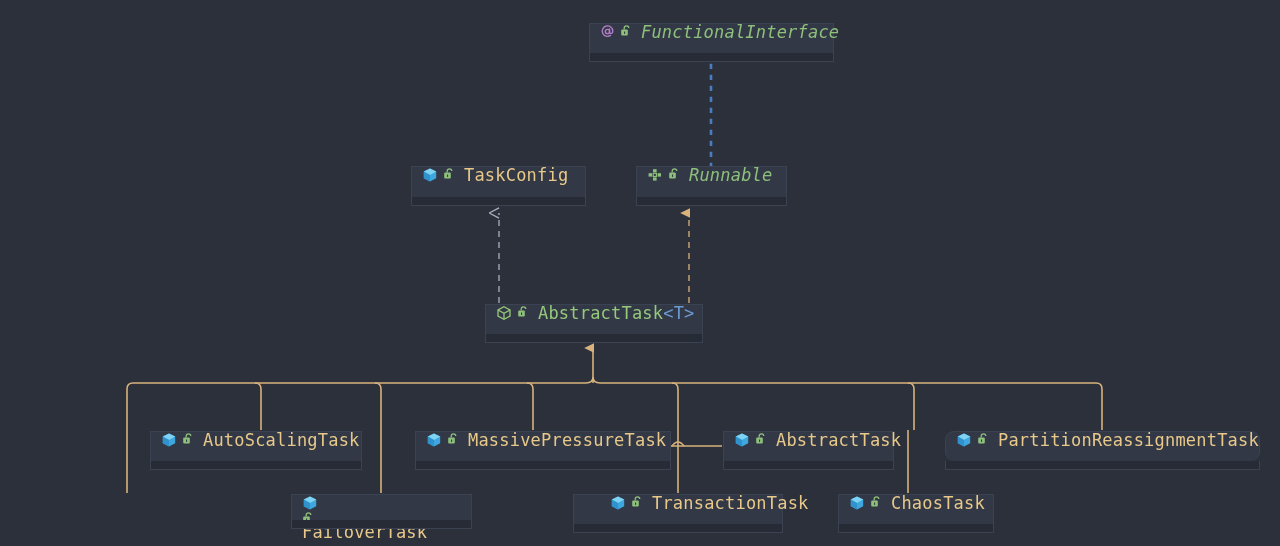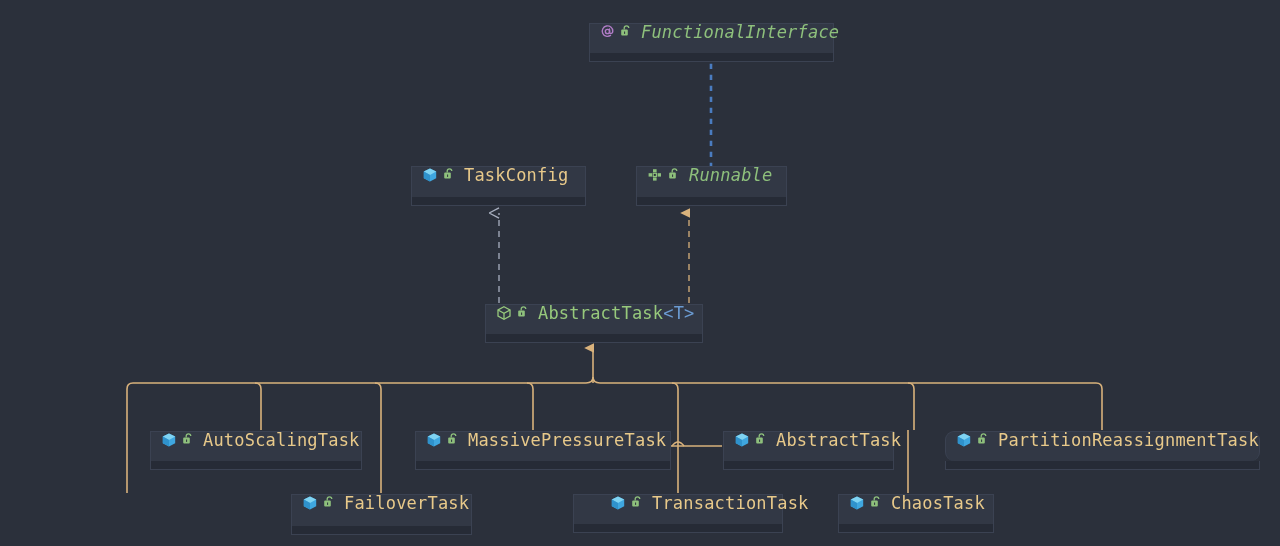--- a/index.html
+++ b/index.html
@@ -229,21 +229,21 @@
         <path d="M4.2,5.6V4.1a2.3,2.3 0 0 1 4.6,0" fill="none" stroke="#8ec07c" stroke-width="1.3"></path>
         <rect x="1.2" y="5.6" width="6.6" height="6" rx="1" fill="#8ec07c"></rect>
         <rect x="4.1" y="7.5" width="1" height="2.4" fill="#2b303b"></rect>
       </svg>
     </span>
     <span class="title t-class">PartitionReassignmentTask</span>
     <span class="foot"></span>
   </div>
 
 
-  <div class="node" style="left:291px;top:494px;width:181px;height:32px;">
+  <div class="node" style="left:291px;top:494px;width:181px;height:26px;flex-direction:column;">
     <span class="ic">
       <svg width="16" height="16" viewBox="0 0 16 16">
         <path d="M8,1.4 L14.2,4.6 L14.2,11.2 L8,14.5 L1.8,11.2 L1.8,4.6 Z" fill="#3fa7e0"></path>
         <path d="M1.8,4.6 L8,7.9 L14.2,4.6 L8,1.4 Z" fill="#7fd3f2"></path>
         <path d="M8,7.9 L8,14.5 L1.8,11.2 L1.8,4.6 Z" fill="#2f92cc"></path>
       </svg>
     </span>
     <span class="ic lock">
       <svg width="12" height="13" viewBox="0 0 12 13">
         <path d="M4.2,5.6V4.1a2.3,2.3 0 0 1 4.6,0" fill="none" stroke="#8ec07c" stroke-width="1.3"></path>

